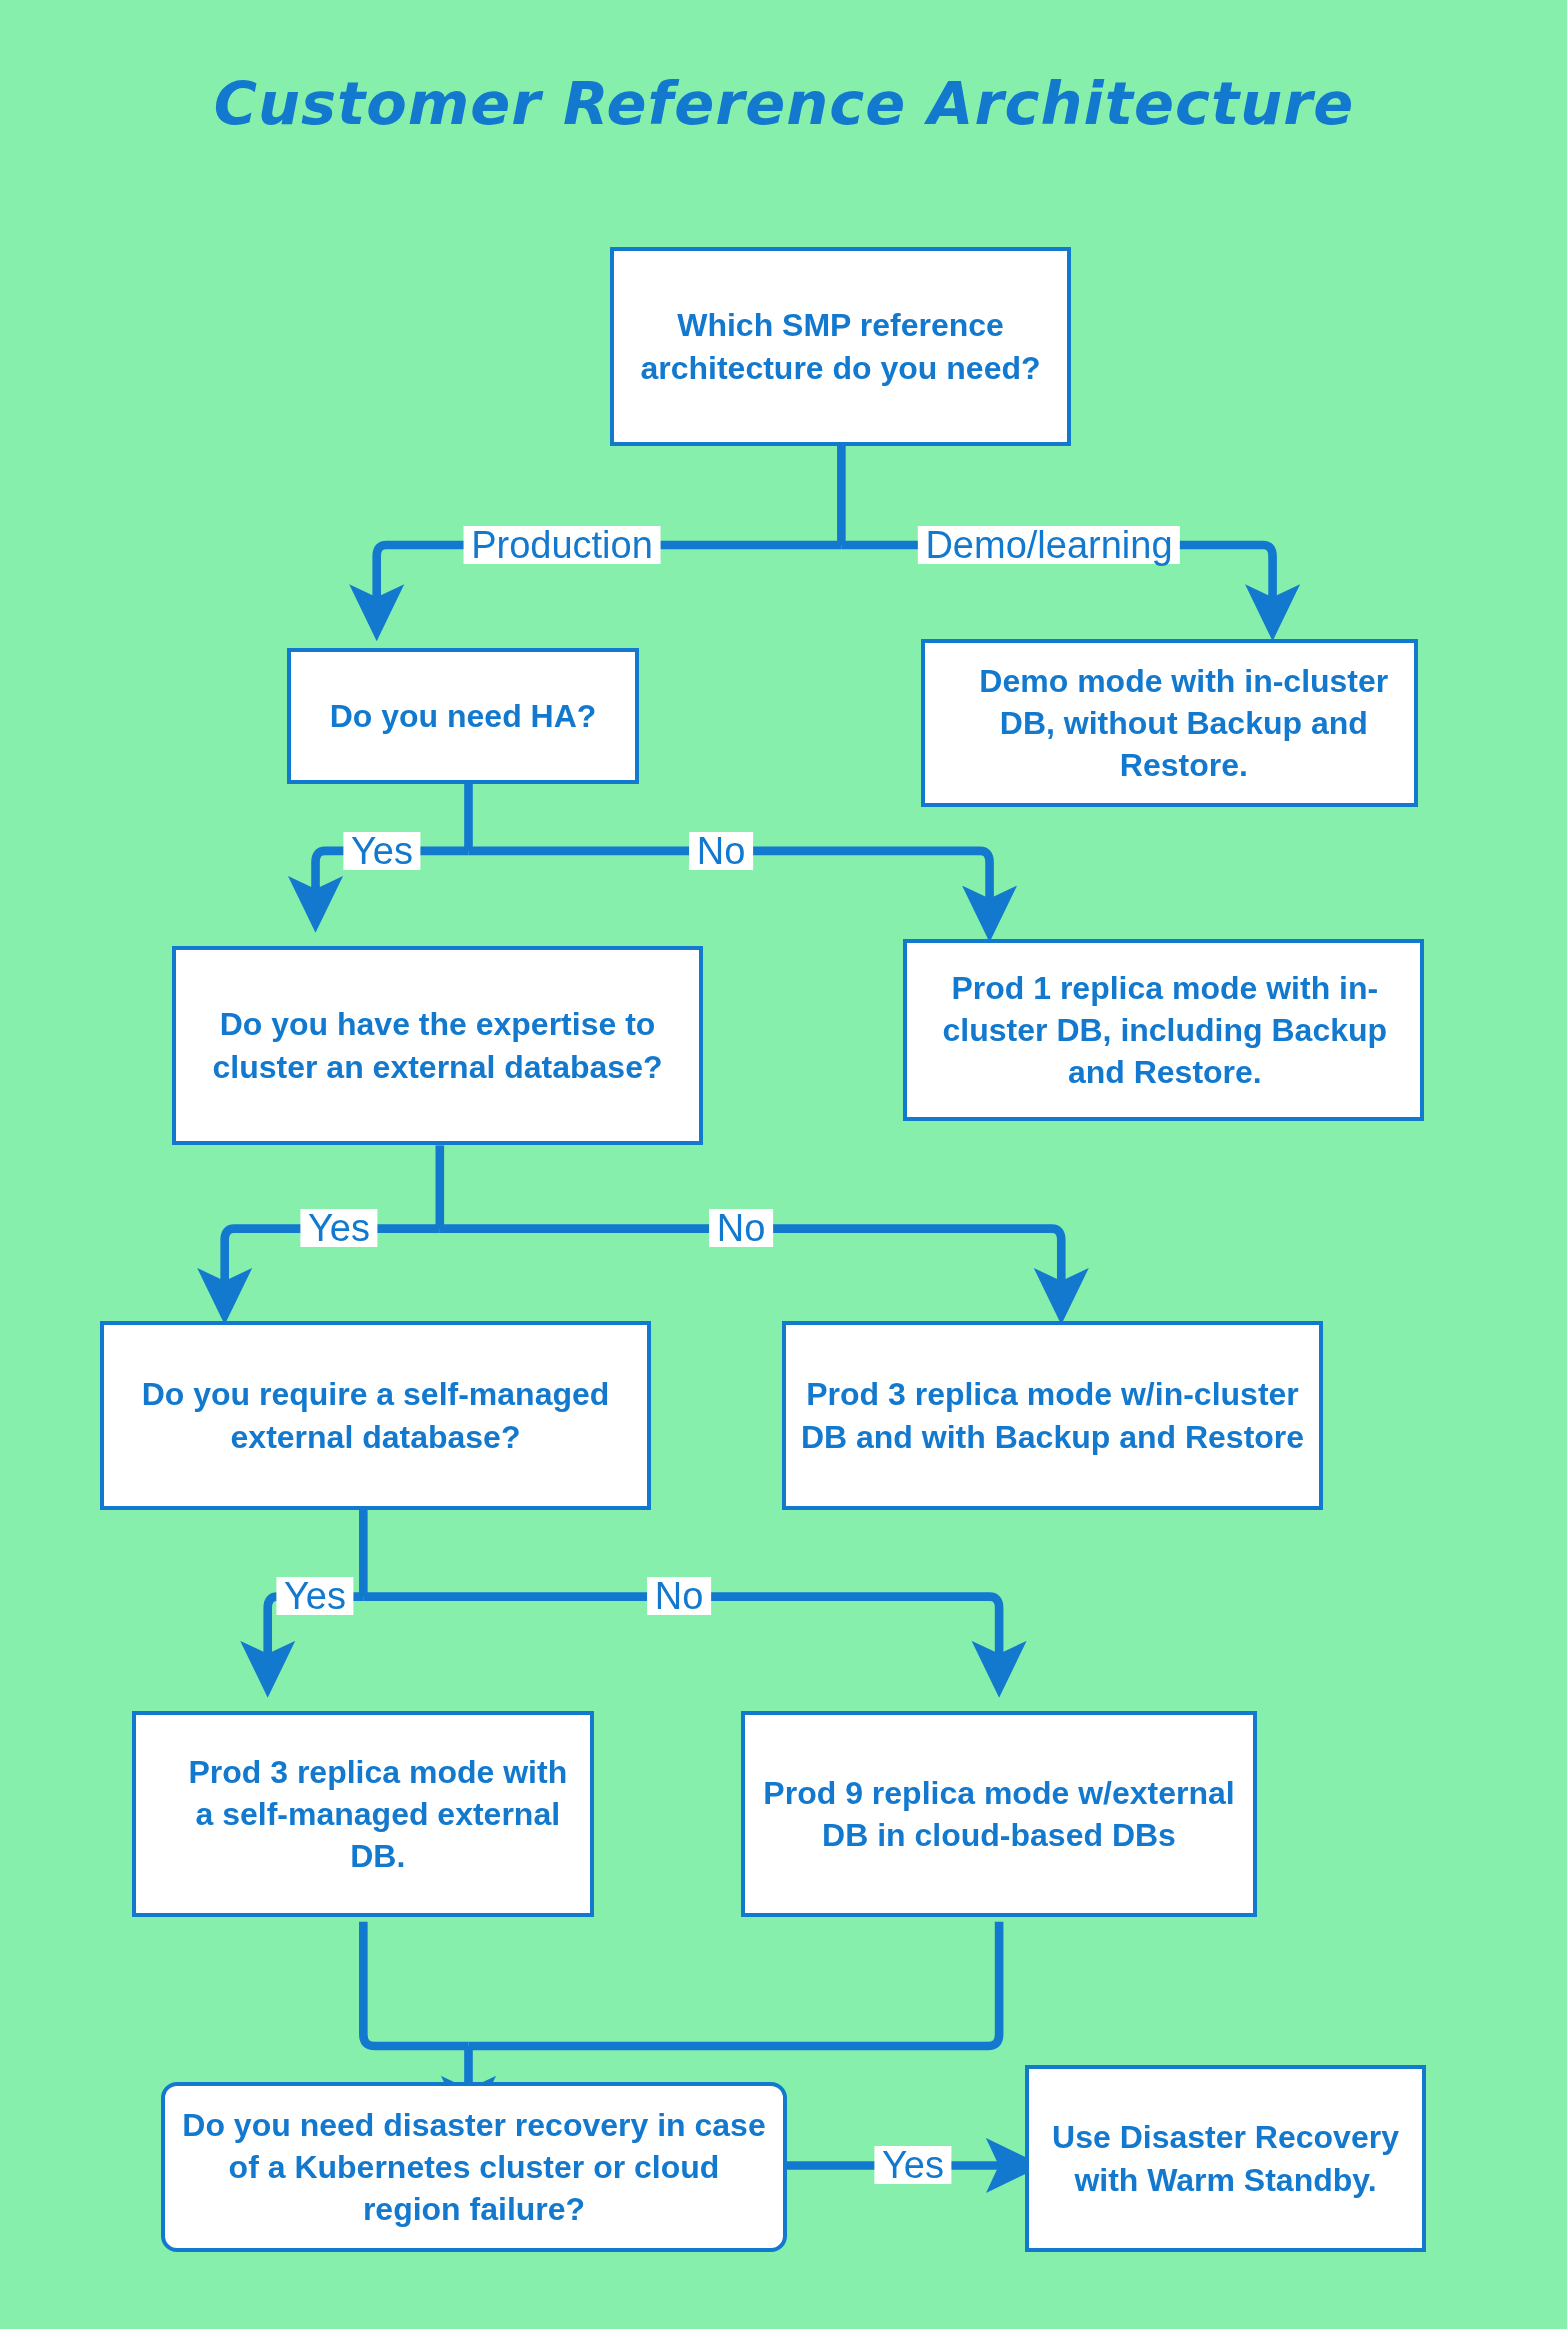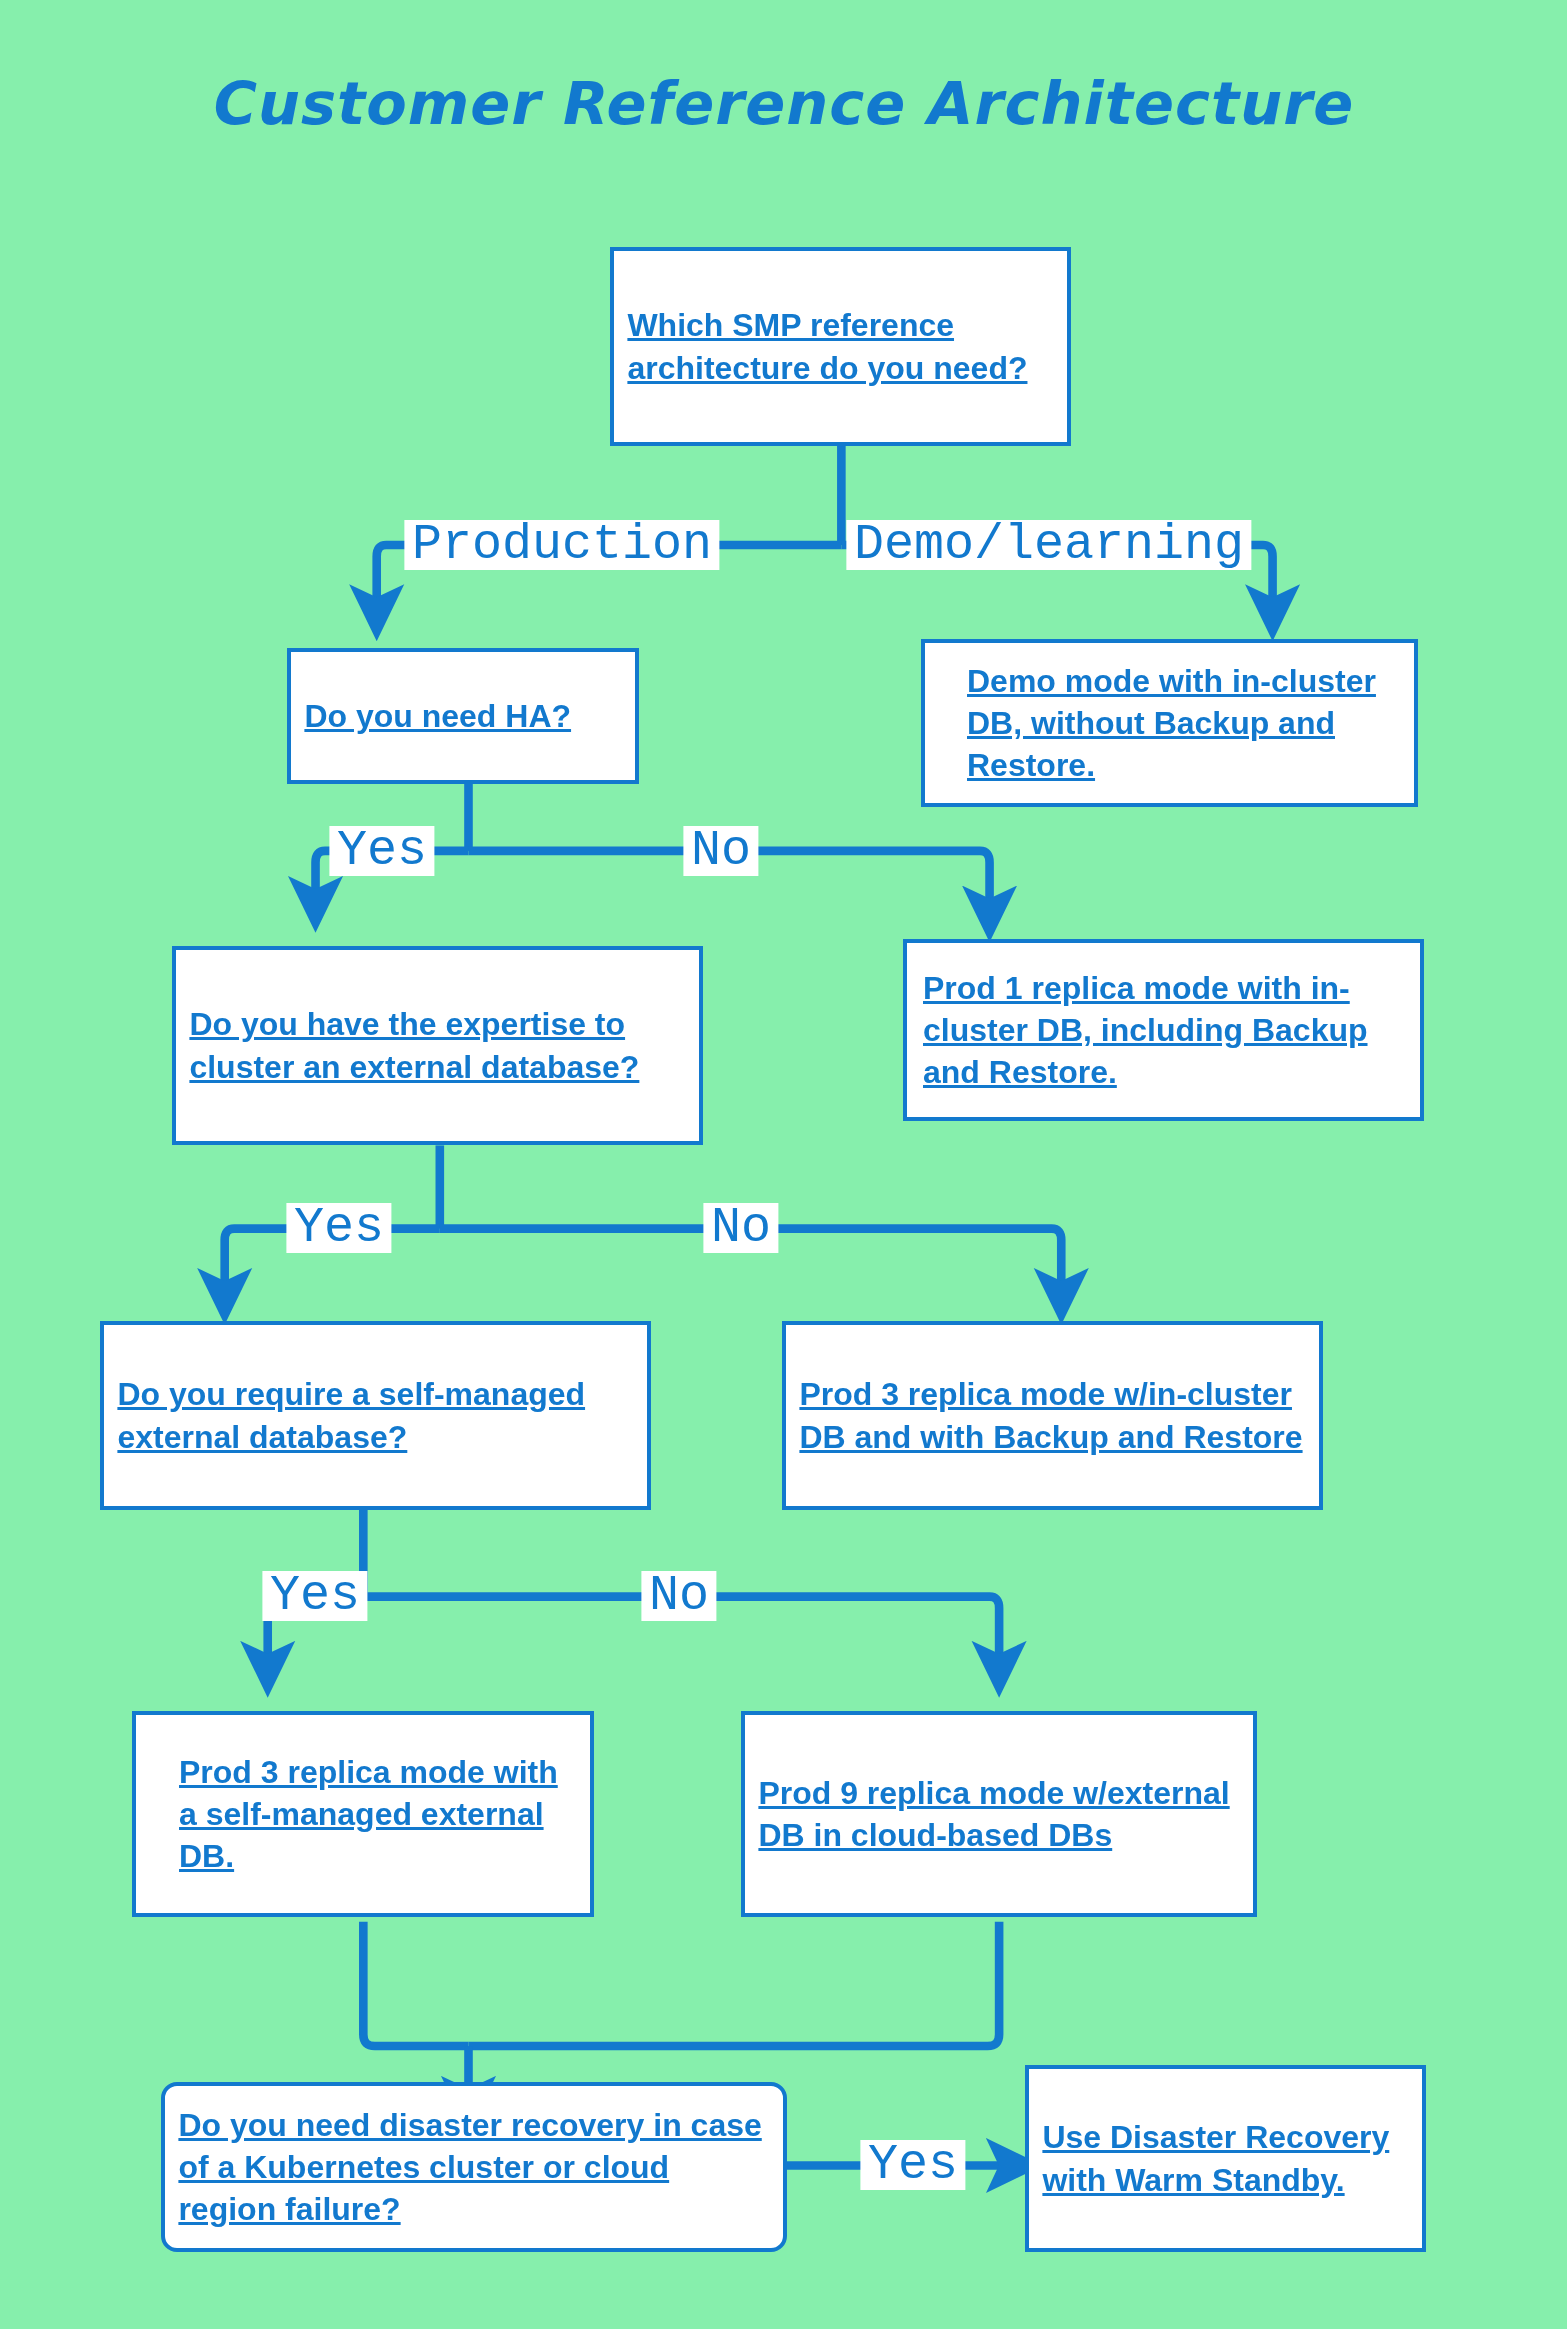--- a/index.html
+++ b/index.html
@@ -38,33 +38,33 @@
   }
   .node {
     position: absolute;
     border: 4.8px solid #1279ce;
     background: #ffffff;
     color: #1279ce;
     font-family: "Liberation Sans", sans-serif;
     font-weight: bold;
     font-size: 32px;
     line-height: 1.32;
+    text-align: center;
     display: flex;
     align-items: center;
     justify-content: center;
     padding: 5.7px 13.4px;
-    text-decoration: underline;
   }
   .node span { display: block; width: 100%; }
   .edge-label {
     position: absolute;
     color: #1279ce;
-    font-family: Liberation Mono, monospace;
+    font-family: Liberation Sans, sans-serif;
     font-weight: normal;
-    font-size: 50px;
+    font-size: 38px;
     line-height: 1;
     white-space: nowrap;
     background: #ffffff;
     padding: 0 7.6px;
     transform: translate(-50%, -50%);
   }
 </style>
 </head>
 <body>
 

